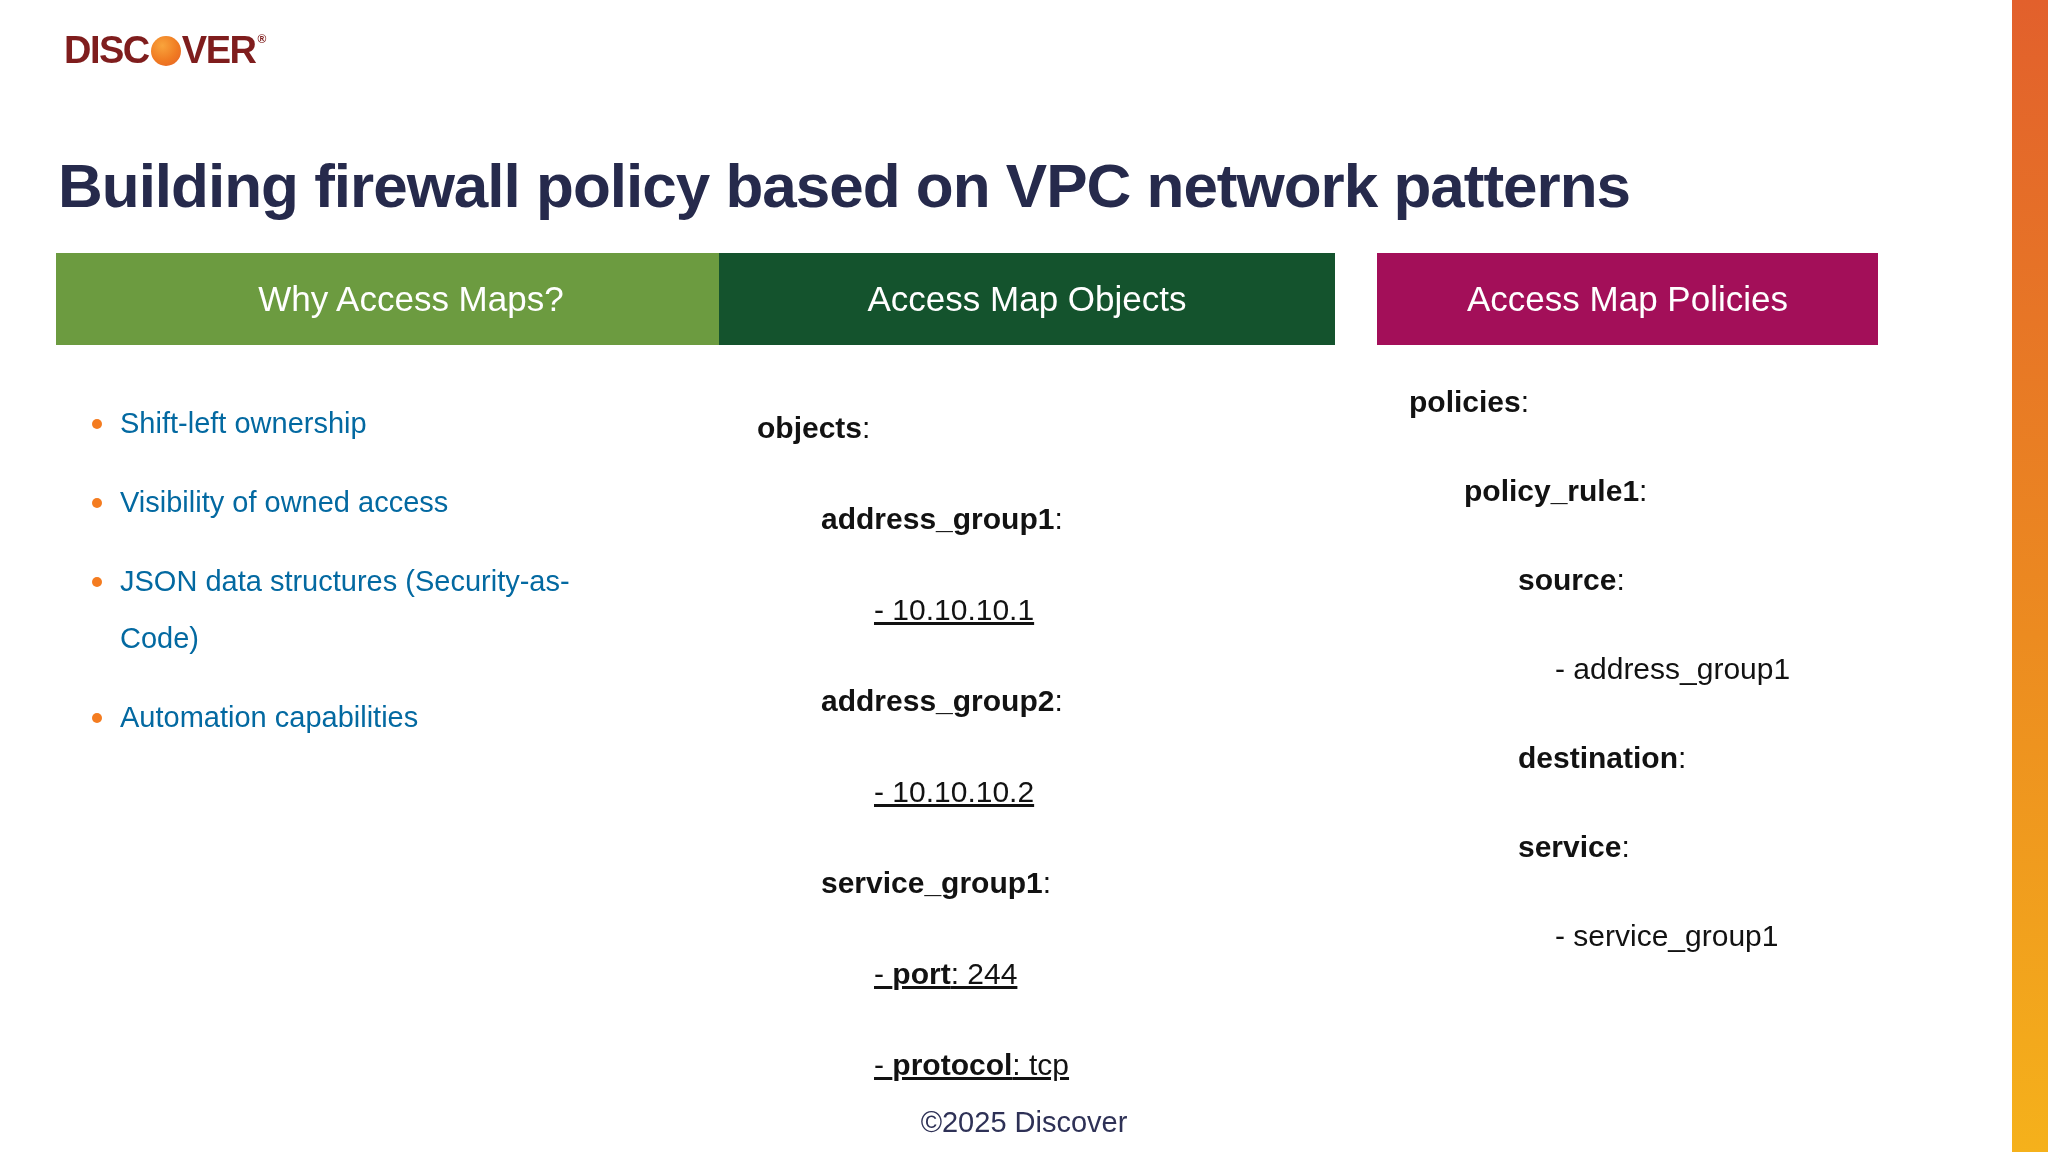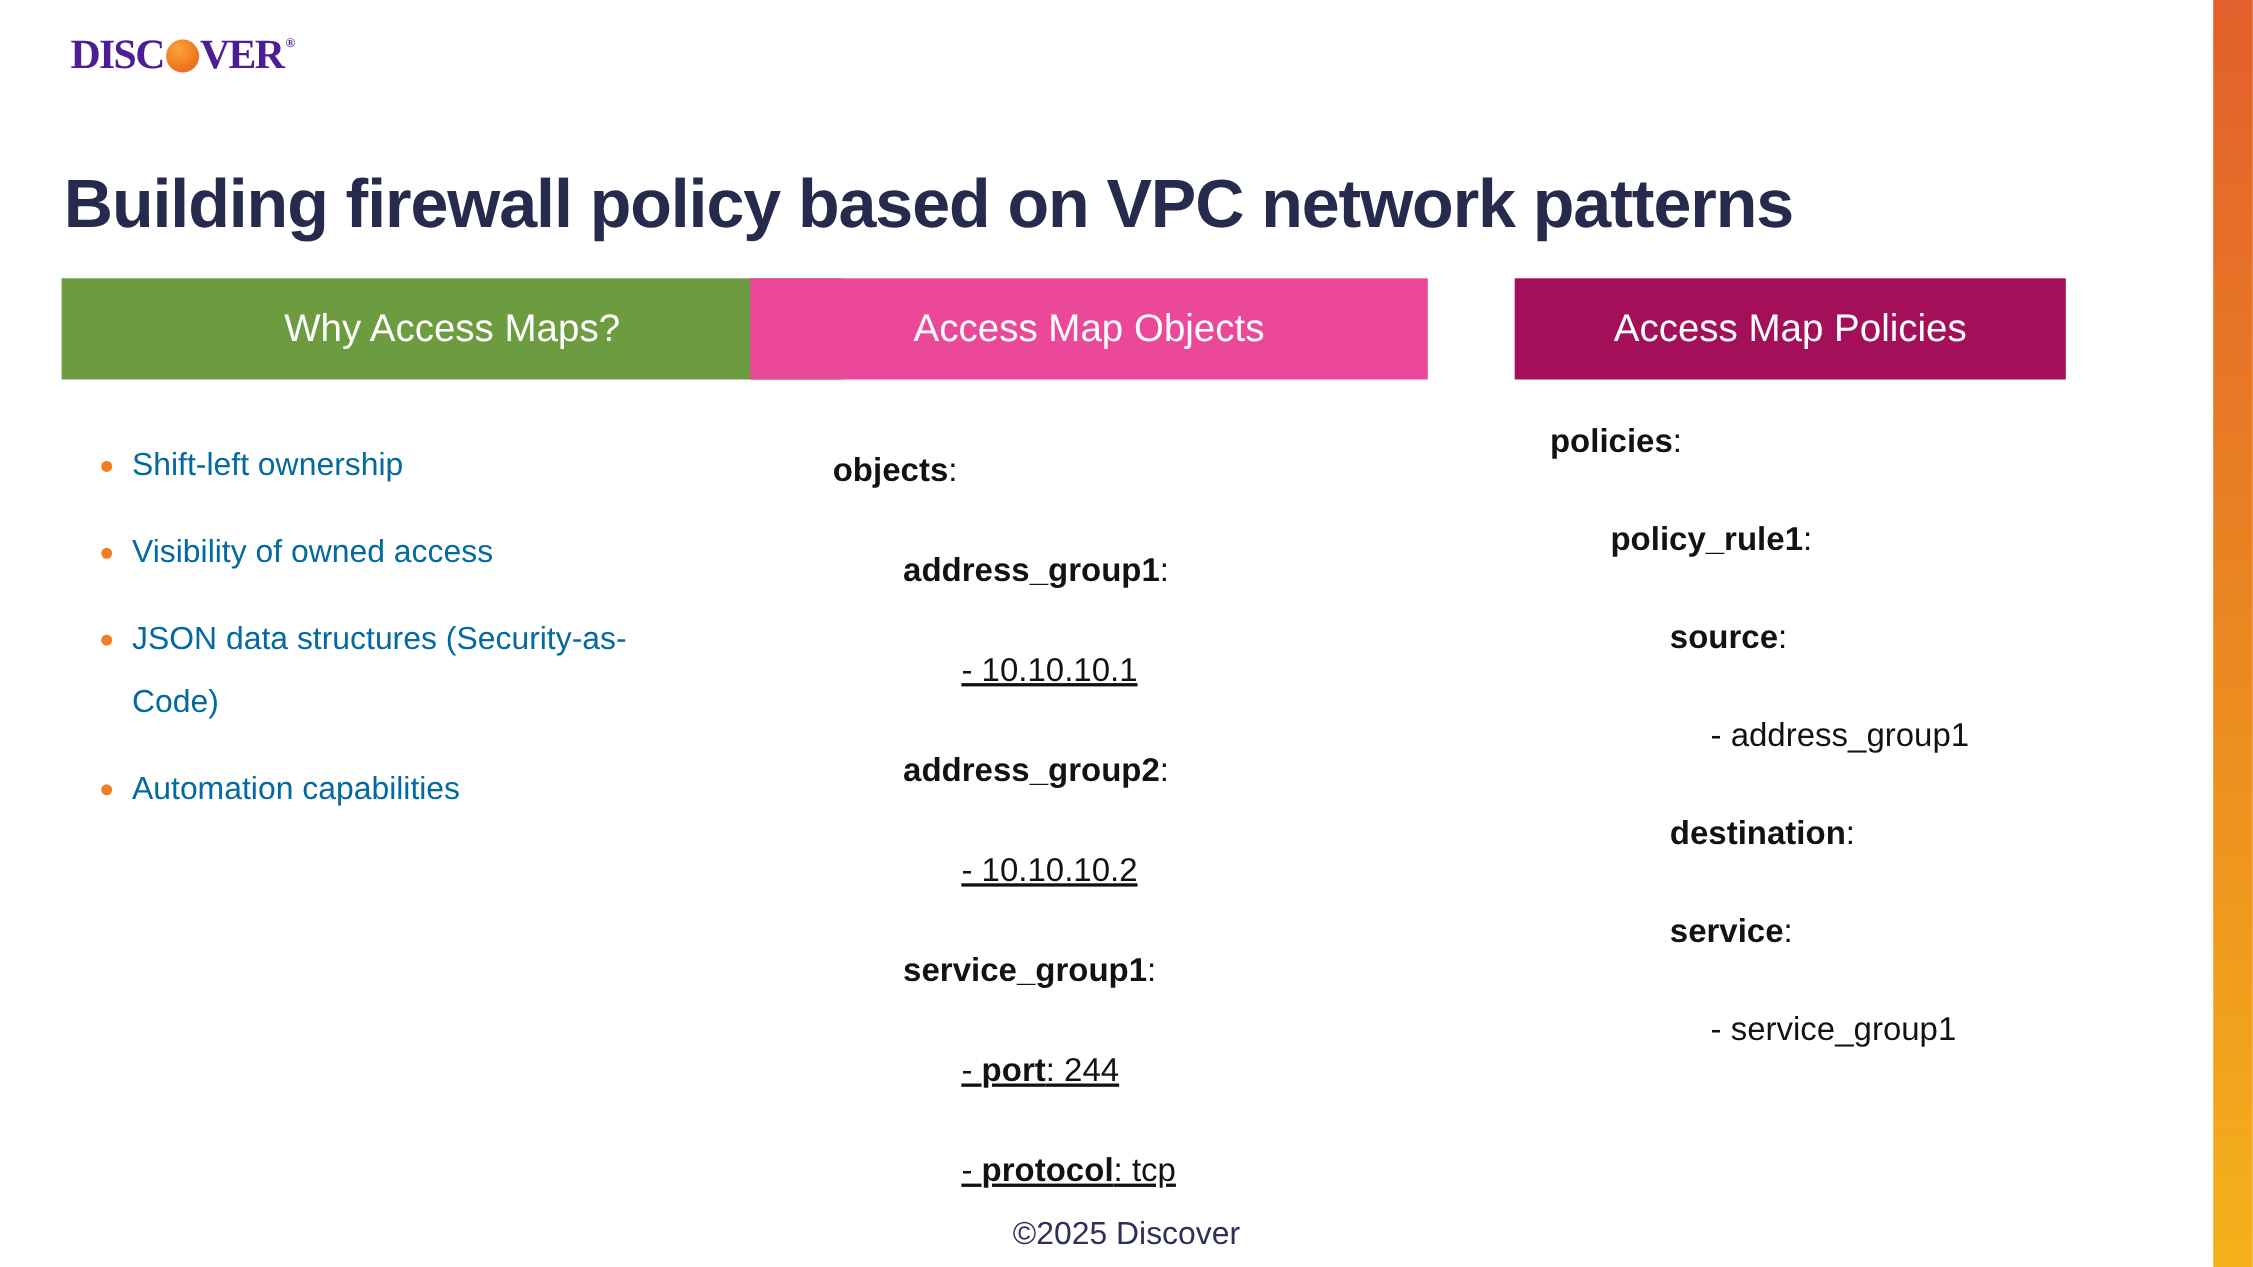--- a/index.html
+++ b/index.html
@@ -7,39 +7,39 @@
     width:2048px;height:1152px;position:relative;overflow:hidden;
     background:#ffffff;font-family:"Liberation Sans", sans-serif;
     -webkit-font-smoothing:antialiased;
   }
   
   .accent-strip{
     position:absolute;top:0;right:0;width:36px;height:1152px;
     background:linear-gradient(180deg,#E2602C 0%,#EC8B20 55%,#F5B11B 100%);
   }
   
-  .logo{position:absolute;left:64px;top:30px;display:flex;align-items:center;color:#4c1d95;font-family:Liberation Serif, serif;}
+  .logo{position:absolute;left:64px;top:30px;display:flex;align-items:center;color:#7f1d1d;}
   .logo .word{font-size:38px;font-weight:800;letter-spacing:-1.5px;line-height:40px;}
   .logo .ball{
     width:30px;height:30px;border-radius:50%;margin:2px 1px 0 2px;
     background:radial-gradient(circle at 38% 32%,#F9A43C 0%,#F07B22 55%,#E55F25 100%);
   }
   .logo .tm{font-size:12px;font-weight:700;align-self:flex-start;margin:2px 0 0 2px;}
   
   .title{
     position:absolute;left:58px;top:102px;width:1900px;
     font-size:62px;font-weight:700;letter-spacing:-1px;color:#262A4C;line-height:84px;
   }
   
   .hdr{
     position:absolute;top:253px;height:92px;display:flex;align-items:center;justify-content:center;
     color:#ffffff;font-size:35px;font-weight:400;
   }
   .hdr-green{left:56px;width:710px;background:#6C9B40;}
-  .hdr-teal{left:682px;width:616px;background:#ec4899;}
+  .hdr-teal{left:719px;width:616px;background:#14532d;}
   .hdr-magenta{left:1377px;width:501px;background:#A30F59;}
   
   .bullets{position:absolute;left:92px;top:395px;width:560px;margin:0;padding:0;list-style:none;}
   .bullets li{display:flex;margin:0 0 22px 0;font-size:29px;line-height:57px;color:#0369a1;}
   .bullets .dot{flex:none;width:10px;height:10px;border-radius:50%;background:#F47C20;margin:24px 18px 0 0;}
   .bullets .btxt{width:500px;}
   
   .yaml{position:absolute;font-size:30px;color:#121212;white-space:nowrap;}
   .yaml .ln{display:block;}
   .yaml b{font-weight:700;}

